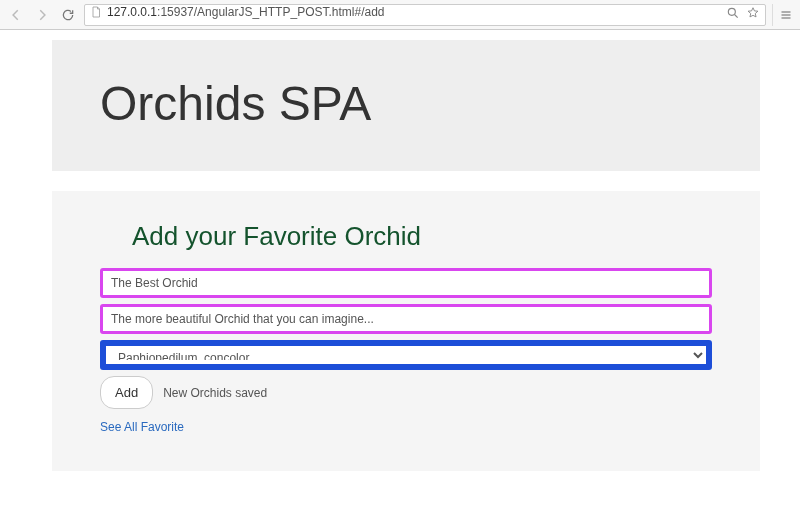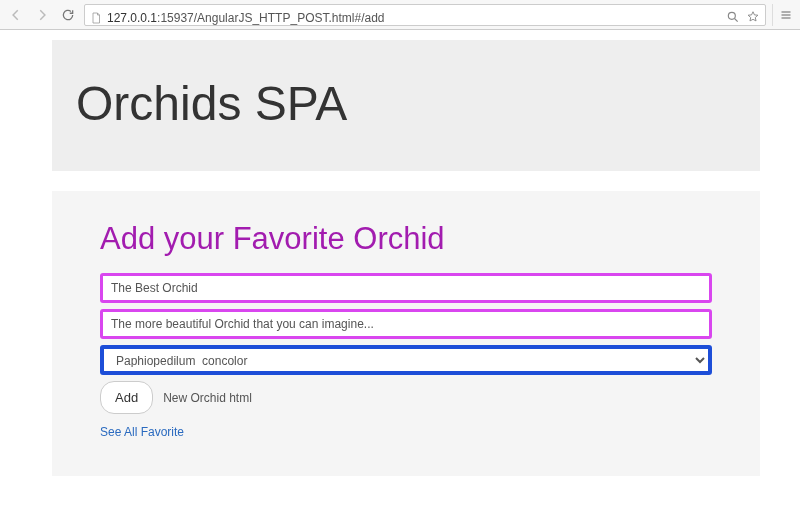--- a/index.html
+++ b/index.html
@@ -30,21 +30,21 @@
 }
 .nav-btn.disabled { color: #bbb; }
 .nav-btn svg { width: 14px; height: 14px; }
 .address-bar {
   flex: 1;
   height: 22px;
   border: 1px solid #ccc;
   border-radius: 2px;
   background: #fff;
   display: flex;
-  align-items: flex-end;
+  align-items: flex-start;
   padding: 0 4px;
   gap: 4px;
 }
 .page-icon {
   width: 14px; height: 14px;
   display: flex; align-items: center; justify-content: center;
   color: #999;
 }
 .page-icon svg { width: 12px; height: 14px; }
 .url-text {
@@ -71,54 +71,55 @@
 .menu-btn svg { width: 14px; height: 12px; }
 
 .viewport {
   padding: 10px 40px 10px 52px;
   height: calc(100% - 30px);
   overflow: hidden;
 }
 
 .header-panel {
   background: #eee;
-  padding: 36px 48px 40px 24px;
+  padding: 36px 48px 40px 48px;
   margin-bottom: 20px;
 }
 .app-title {
   font-size: 48px;
   font-weight: 500;
   color: #333;
 }
 
 .form-panel {
   background: #f5f5f5;
   padding: 30px 48px 36px 48px;
 }
 .form-heading {
-  font-size: 31px;
+  font-size: 26px;
   font-weight: 400;
-  color: #a21caf;
+  color: #14532d;
   margin-bottom: 16px;
+  margin-left: 32px;
 }
 .text-input {
   width: 100%;
   height: 30px;
   border: 3px solid #d946ef;
   border-radius: 3px;
   padding: 4px 8px;
   font-size: 12px;
   color: #555;
   margin-bottom: 6px;
   background: #fff;
 }
 .select-input {
   width: 100%;
   height: 30px;
-  border: 4px solid #1d4ed8;
+  border: 6px solid #1d4ed8;
   border-radius: 3px;
   padding: 4px 8px;
   font-size: 12px;
   color: #555;
   margin-bottom: 6px;
   background: #fff;
 }
 .action-row {
   display: flex;
   align-items: center;
@@ -206,19 +207,19 @@
     <input type="text" class="text-input" value="The Best Orchid" style="">
 
     <input type="text" class="text-input" value="The more beautiful Orchid that you can imagine..." style="">
 
     <select class="select-input">
       <option>Paphiopedilum_concolor</option>
     </select>
 
     <div class="action-row">
       <button class="add-btn">Add</button>
-      <span class="status-msg">New Orchid html</span>
+      <span class="status-msg">New Orchids saved</span>
     </div>
 
     <a class="see-all-link">See All Favorite</a>
   </div>
 
 </div>
 
 </body></html>

